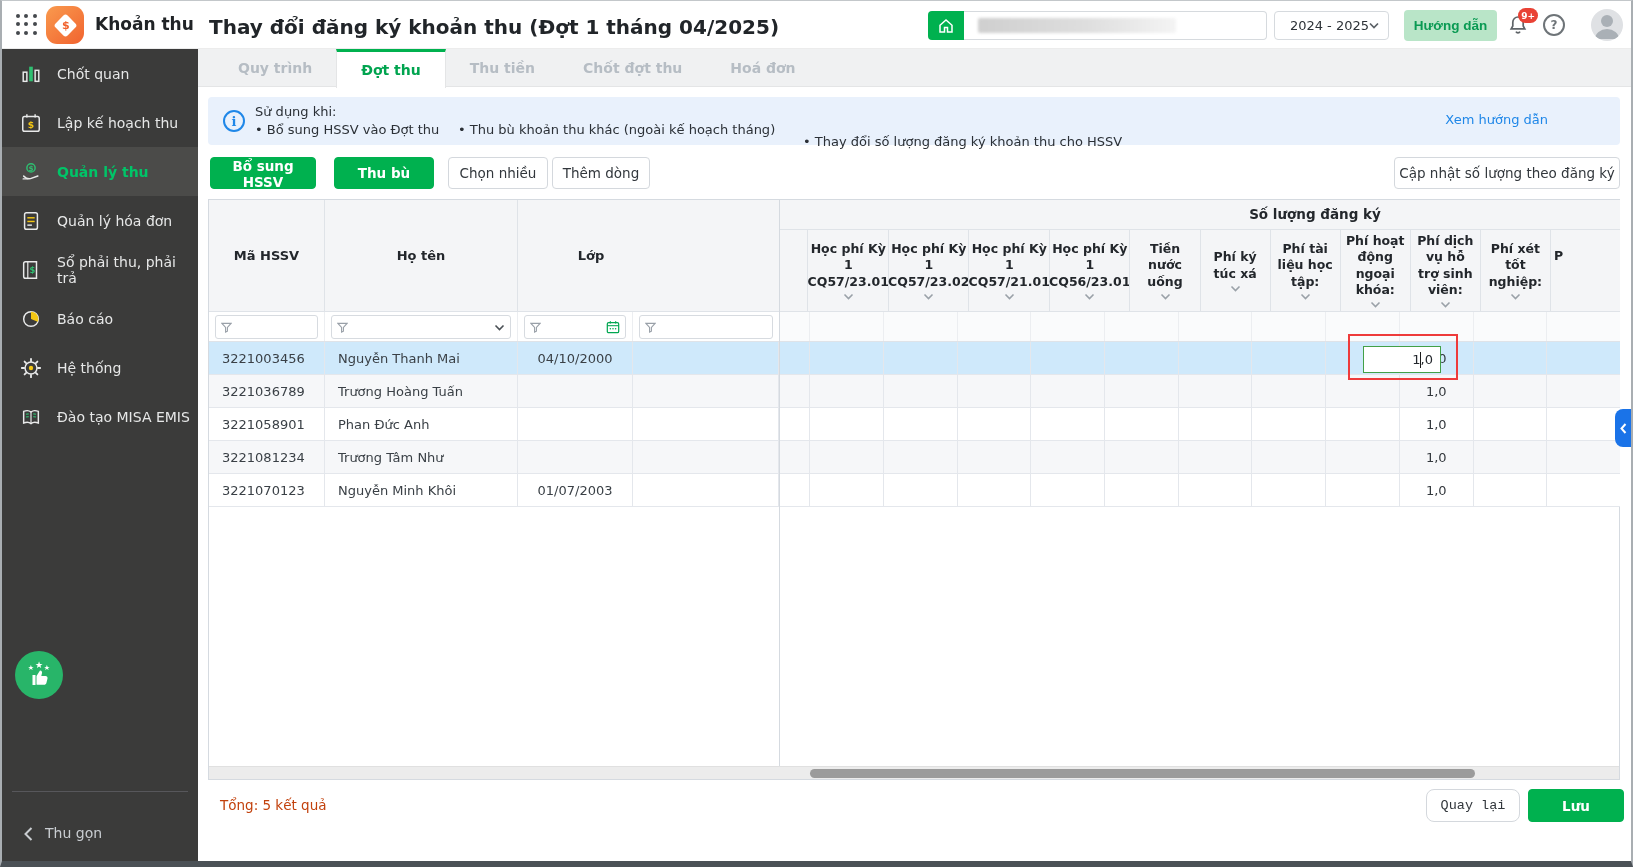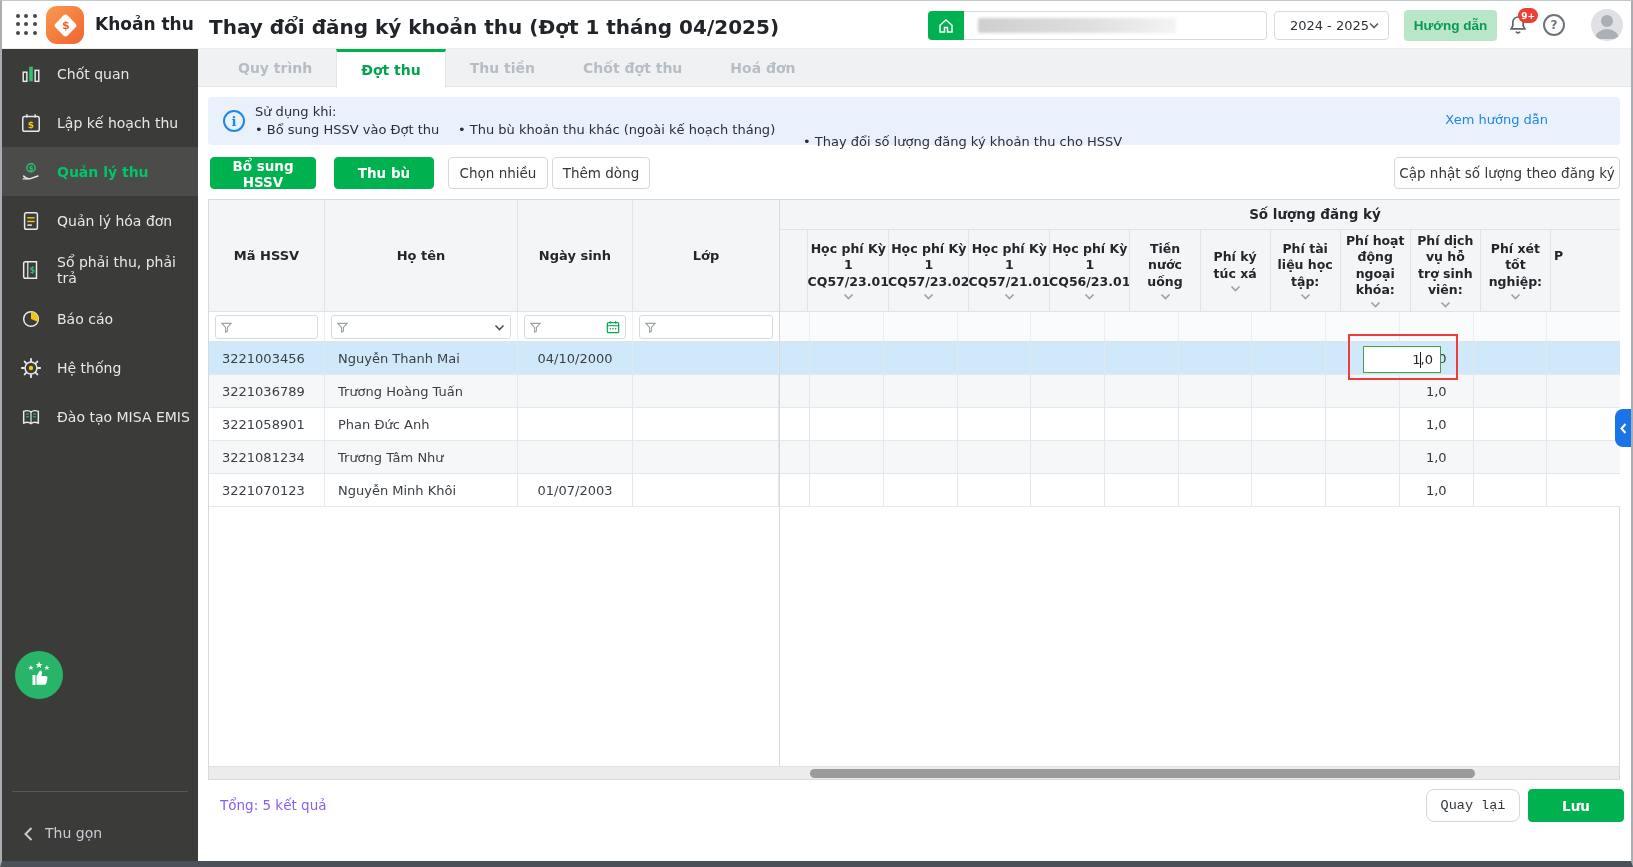--- a/index.html
+++ b/index.html
@@ -88,21 +88,21 @@
   .sc { width:80.5px; border-left:1px solid #e4e7ec; display:flex; align-items:center; justify-content:center; font-size:13px; color:#33383d; }
   .sc-spacer { width:32px; }
   
   .edit-input { position:absolute; left:583px; top:146px; width:78px; height:27px; background:#fff; border:1.5px solid #43a047; display:flex; align-items:center; justify-content:flex-end; padding-right:7px; font-size:13px; color:#23272c; z-index:6; }
   .caret { position:absolute; right:19px; top:5px; width:1px; height:16px; background:#1b1b1b; }
   .annotation-red { position:absolute; left:568px; top:134px; width:110px; height:46px; border:2.5px solid #ee3b3b; z-index:7; pointer-events:none; }
   
   .hscroll { position:absolute; left:0; bottom:0; width:100%; height:13px; background:#ececec; border-top:1px solid #e0e0e0; }
   .hthumb { position:absolute; left:601px; top:2px; width:665px; height:9px; background:#9b9b9b; border-radius:5px; cursor:pointer; }
   
-  .total-label { position:absolute; left:22px; top:748px; font-size:13.5px; color:#8b5cf6; }
+  .total-label { position:absolute; left:22px; top:748px; font-size:13.5px; color:#c2410c; }
   .btn-back { position:absolute; left:1228px; top:740px; width:94px; height:33px; background:#fff; border:1px solid #d4d8dd; border-radius:8px; font-size:13.5px; color:#32373c; cursor:pointer; font-family:Liberation Mono, monospace; }
   .btn-save { position:absolute; left:1330px; top:740px; width:96px; height:33px; background:#00b14f; border:1px solid #00b14f; border-radius:4px; font-size:13.5px; font-weight:700; color:#fff; cursor:pointer; font-family:inherit; }
   .blue-tab { position:absolute; right:0; top:408px; width:16px; height:38px; background:#1a73e8; border-radius:8px 0 0 8px; display:flex; align-items:center; justify-content:center; cursor:pointer; z-index:40; }
 </style>
 </head>
 <body>
 
 <div class="window">
 
   <header class="topbar">
@@ -281,21 +281,20 @@
     <button class="btn white btn-multi">Chọn nhiều</button>
     <button class="btn white btn-add-row">Thêm dòng</button>
     <button class="btn white btn-update">Cập nhật số lượng theo đăng ký</button>
 
     <div class="tbl">
 
       <div class="fixed-pane">
         <div class="fixed-head">
           <div class="fh-cell fw1">Mã HSSV</div>
           <div class="fh-cell fw2">Họ tên</div>
-          <div class="fh-cell fw3">Ngày sinh</div>
           <div class="fh-cell fw4">Lớp</div>
         </div>
         <div class="filter-row">
           <div class="filter-cell fw1">
             <div class="filter-box">
               <svg width="11" height="11" viewBox="0 0 12 12">
                   <path d="M1 1.5 h10 l-4 4.5 v4 l-2 1 v-5 z" fill="none" stroke="#99a0a8" stroke-width="1.2"></path>
                 </svg>
               <input style="">
             </div>

